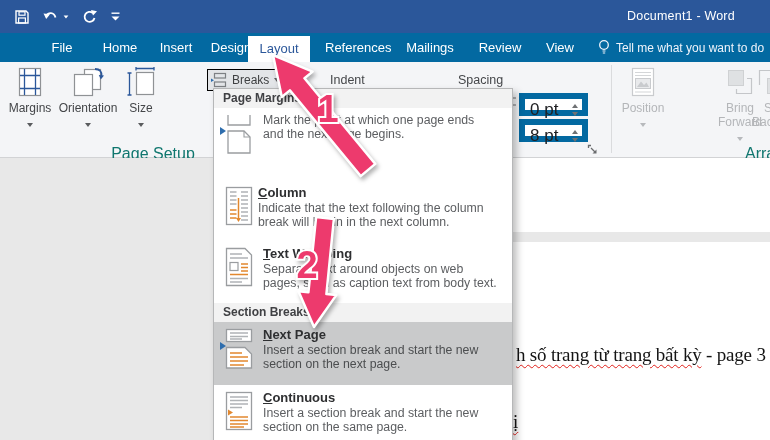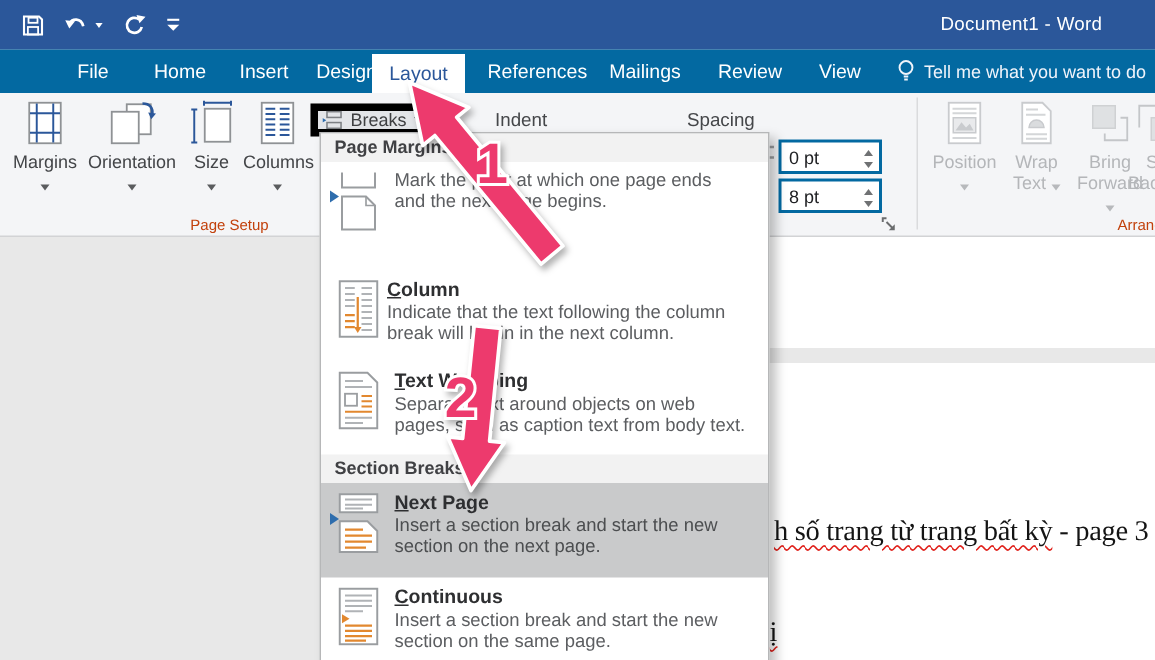--- a/index.html
+++ b/index.html
@@ -19,28 +19,28 @@
   .tab.active{top:3px;height:26px;line-height:25px;background:#fff;color:#2b579a;}
   .tellme{position:absolute;left:598px;top:0;height:29px;display:flex;align-items:center;gap:6px;color:#f0f4fb;font-size:12px;white-space:nowrap;}
   
   .ribbon{position:absolute;left:0;top:62px;width:770px;height:95px;background:#f4f5f7;border-bottom:1px solid #d2d3d5;}
   .big-btn{position:absolute;top:4px;text-align:center;color:#434548;font-size:12px;}
   .big-btn .ic{height:32px;display:flex;align-items:center;justify-content:center;}
   .big-btn .lbl{line-height:14px;margin-top:3px;}
   .caret{display:inline-block;width:0;height:0;border-left:3.5px solid transparent;border-right:3.5px solid transparent;border-top:4px solid #5a5c5e;vertical-align:middle;}
   .caret.dis{border-top-color:#b7b9bc;}
   .big-btn .caret{margin-top:5px;}
-  .breaks-btn{position:absolute;left:207px;top:7px;width:80px;height:22px;display:flex;align-items:center;gap:5px;padding-left:3px;box-sizing:border-box;background:#e3e5e8;border:5px solid #000000;font-size:12px;color:#3f4042;}
+  .breaks-btn{position:absolute;left:207px;top:7px;width:80px;height:22px;display:flex;align-items:center;gap:5px;padding-left:3px;box-sizing:border-box;background:#e3e5e8;border:1px solid #000000;font-size:12px;color:#3f4042;}
   .col-label{position:absolute;top:11px;font-size:12.5px;color:#45474a;}
-  .spin{position:absolute;left:519px;width:69px;height:23px;box-sizing:border-box;background:#fff;border:2px solid #0369a1;font-size:12px;color:#202124;line-height:21px;padding-left:5px;}
+  .spin{position:absolute;left:519px;width:69px;height:23px;box-sizing:border-box;background:#fff;border:6px solid #0369a1;font-size:17px;color:#202124;line-height:21px;padding-left:5px;}
   .spin .arr{position:absolute;right:4px;display:flex;flex-direction:column;gap:4px;top:5px;}
   .spin .up{width:0;height:0;border-left:3px solid transparent;border-right:3px solid transparent;border-bottom:4px solid #6f7173;}
   .spin .dn{width:0;height:0;border-left:3px solid transparent;border-right:3px solid transparent;border-top:4px solid #6f7173;}
   .vdiv{position:absolute;left:611px;top:3px;width:1px;height:88px;background:#dadbdd;}
-  .group-label{position:absolute;top:83px;font-size:10px;color:#c2410c;white-space:nowrap;}
+  .group-label{position:absolute;top:83px;font-size:16px;color:#0f766e;white-space:nowrap;}
   .dis-btn{color:#b4b6b9;}
   .launcher{position:absolute;left:587px;top:82px;width:12px;height:12px;}
   
   .docarea{position:absolute;left:0;top:158px;width:770px;height:282px;background:#e8e8e8;}
   .page-upper{position:absolute;left:340px;top:0;width:430px;height:74px;background:#fff;}
   .page-lower{position:absolute;left:340px;top:84px;width:430px;height:198px;background:#fff;}
   .docline{position:absolute;left:516px;top:186px;font-family:"Liberation Serif","DejaVu Serif",serif;font-size:19px;letter-spacing:-0.2px;color:#141414;white-space:nowrap;}
   .sq{text-decoration:underline;text-decoration-style:wavy;text-decoration-color:#e0201a;text-decoration-thickness:1px;text-underline-offset:3px;}
   .partial-char{position:absolute;left:513px;top:253px;font-family:"Liberation Serif","DejaVu Serif",serif;font-size:19px;color:#141414;}
   
@@ -140,33 +140,20 @@
     <div class="ic">
       <svg width="30" height="30" viewBox="0 0 30 30">
           <rect x="10.5" y="5.5" width="17" height="22" fill="#fff" stroke="#8f9295" stroke-width="1.2"></rect>
           <path d="M3.5 6 V28 M1.5 6 H5.5 M1.5 28 H5.5 M10 1.5 H28 M10 0 V3.5 M28 0 V3.5" stroke="#2b579a" stroke-width="1.3" fill="none"></path>
         </svg>
     </div>
     <div class="lbl">Size</div>
     <span class="caret"></span>
   </div>
 
-  <div class="big-btn" style="left:162px;width:46px;">
-    <div class="ic">
-      <svg width="30" height="30" viewBox="0 0 30 30">
-          <rect x="4.5" y="1.5" width="21" height="27" fill="#fff" stroke="#8f9295" stroke-width="1.2"></rect>
-          <g stroke="#2b579a" stroke-width="1.2">
-            <path d="M7 5.5 H13.5 M7 9 H13.5 M7 12.5 H13.5 M7 16 H13.5 M7 19.5 H13.5 M7 23 H13.5"></path>
-            <path d="M16.5 5.5 H23 M16.5 9 H23 M16.5 12.5 H23 M16.5 16 H23 M16.5 19.5 H23 M16.5 23 H23"></path>
-          </g>
-        </svg>
-    </div>
-    <div class="lbl">Columns</div>
-    <span class="caret"></span>
-  </div>
 
   <div class="breaks-btn">
     <svg width="16" height="16" viewBox="0 0 16 16">
         <polygon points="0,6.5 0,10 3,8.2" fill="#2e6dad"></polygon>
         <rect x="3.5" y="1.5" width="11" height="4.5" fill="none" stroke="#7d8follow084" stroke-width="1.2"></rect>
         <rect x="3.5" y="1.5" width="11" height="4.5" fill="none" stroke="#7d8084" stroke-width="1.2"></rect>
         <rect x="3.5" y="10" width="11" height="4.5" fill="none" stroke="#7d8084" stroke-width="1.2"></rect>
       </svg>
     <span>Breaks</span>
     <span class="caret"></span>
@@ -208,31 +195,20 @@
           <rect x="2.5" y="1.5" width="21" height="27" fill="#fff" stroke="#c9cbce" stroke-width="1.2"></rect>
           <path d="M5 5.5 H21 M5 8.5 H21 M5 25 H21" stroke="#d4d6d8" stroke-width="1.2"></path>
           <rect x="5.5" y="11.5" width="15" height="10" fill="#e9eaec" stroke="#c9cbce"></rect>
           <polygon points="7,20 11,14.5 14,18 16.5,15.5 19,20" fill="#c9cbce"></polygon>
         </svg>
     </div>
     <div class="lbl">Position</div>
     <span class="caret dis"></span>
   </div>
 
-  <div class="big-btn dis-btn" style="left:668px;width:46px;">
-    <div class="ic">
-      <svg width="26" height="30" viewBox="0 0 26 30">
-          <path d="M3.5 1.5 H17 L22.5 7 V28.5 H3.5 Z" fill="#fff" stroke="#c9cbce" stroke-width="1.2"></path>
-          <path d="M6 6 H14 M6 9.5 H19" stroke="#d4d6d8" stroke-width="1.2"></path>
-          <path d="M8 18 A5 5 0 0 1 18 18 Z" fill="#dadcde" stroke="#c9cbce"></path>
-          <path d="M6 22.5 H20 M6 25.5 H20" stroke="#d4d6d8" stroke-width="1.2"></path>
-        </svg>
-    </div>
-    <div class="lbl"><span>Wrap</span><br><span>Text</span> <span class="caret dis"></span></div>
-  </div>
 
   <div class="big-btn dis-btn" style="left:714px;width:52px;">
     <div class="ic">
       <svg width="28" height="28" viewBox="0 0 28 28">
           <rect x="2.5" y="2.5" width="15" height="15" fill="#dfe1e3" stroke="#cfd1d3"></rect>
           <path d="M21 10.5 H25.5 V25.5 H10.5 V21" fill="none" stroke="#c4c6c9" stroke-width="1.2"></path>
         </svg>
     </div>
     <div class="lbl"><span>Bring</span><br><span>Forward</span> <span class="caret dis"></span></div>
   </div>

